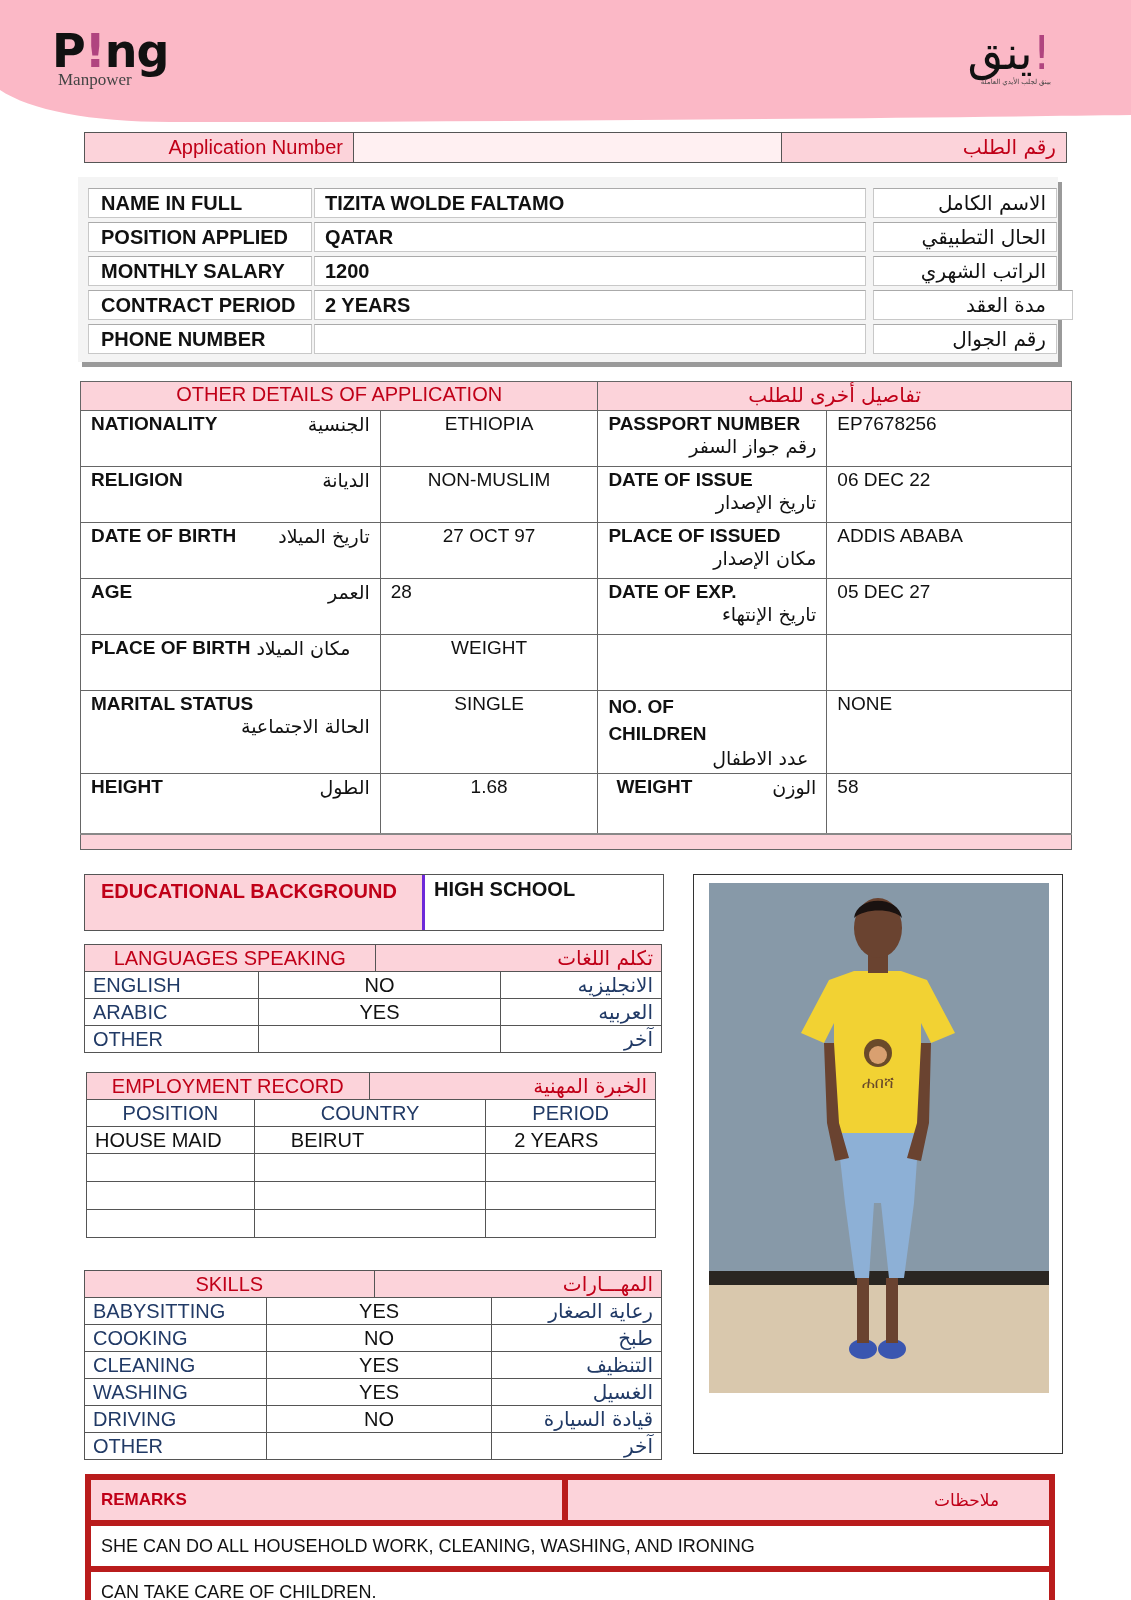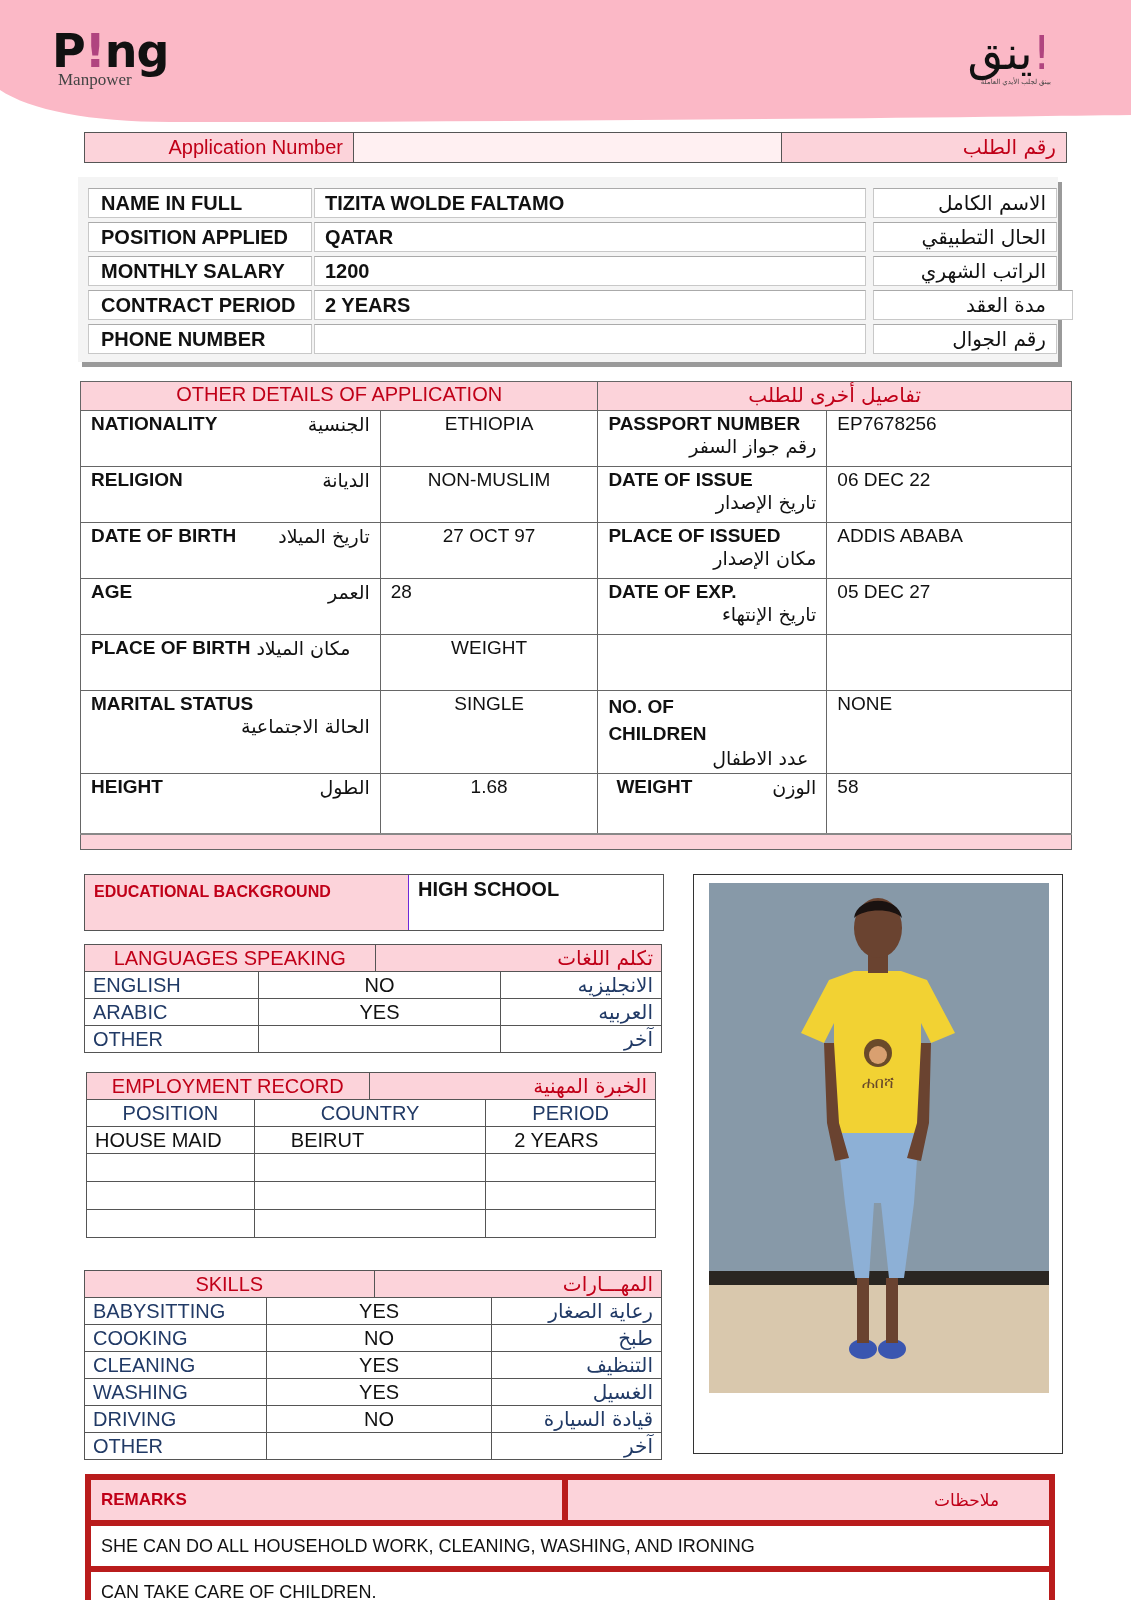--- a/index.html
+++ b/index.html
@@ -27,21 +27,21 @@
   
   .pbox { left:78px; top:177px; width:980px; height:185px; background:#f4f4f4; box-shadow:4px 5px 0 #9a9a9a; }
   .prow { position:absolute; left:10px; height:30px; }
   .pcell { position:absolute; top:0; height:28px; border:1px solid #c8c8c8; border-top-color:#aaa; background:#fff; font-size:20px; line-height:28px; font-weight:bold; }
   
   .other { left:80px; top:381px; width:992px; border:1px solid #555; }
   .other td { border:1px solid #666; vertical-align:top; font-size:19px; padding:2px 10px 0 10px; }
   .other .lbl { font-weight:bold; }
   
   .edu { left:84px; top:874px; width:578px; height:55px; border:1px solid #555; display:flex; }
-  .edu .l { width:305px; padding:3px 9px; font-size:16px; font-weight:bold; line-height:27px; border-right:1px solid #6d28d9; }
+  .edu .l { width:305px; padding:3px 16px; font-size:20px; font-weight:bold; line-height:27px; border-right:3px solid #6d28d9; }
   .edu .r { flex:1; padding:3px 9px; font-size:20px; font-weight:bold; }
   .sec { position:absolute; border:1px solid #444; }
   .sec td { border:1px solid #555; font-size:20px; padding:0 8px; height:26px; line-height:26px; }
   .photo-frame { left:693px; top:874px; width:368px; height:578px; border:1px solid #333; background:#fff; }
   .remarks { left:85px; top:1474px; width:970px; border:1px solid #555; }
   .remarks td { border:6px solid #b91c1c; font-size:18px; padding:8px 10px; height:24px; line-height:24px; }
 </style>
 </head>
 <body>
 

